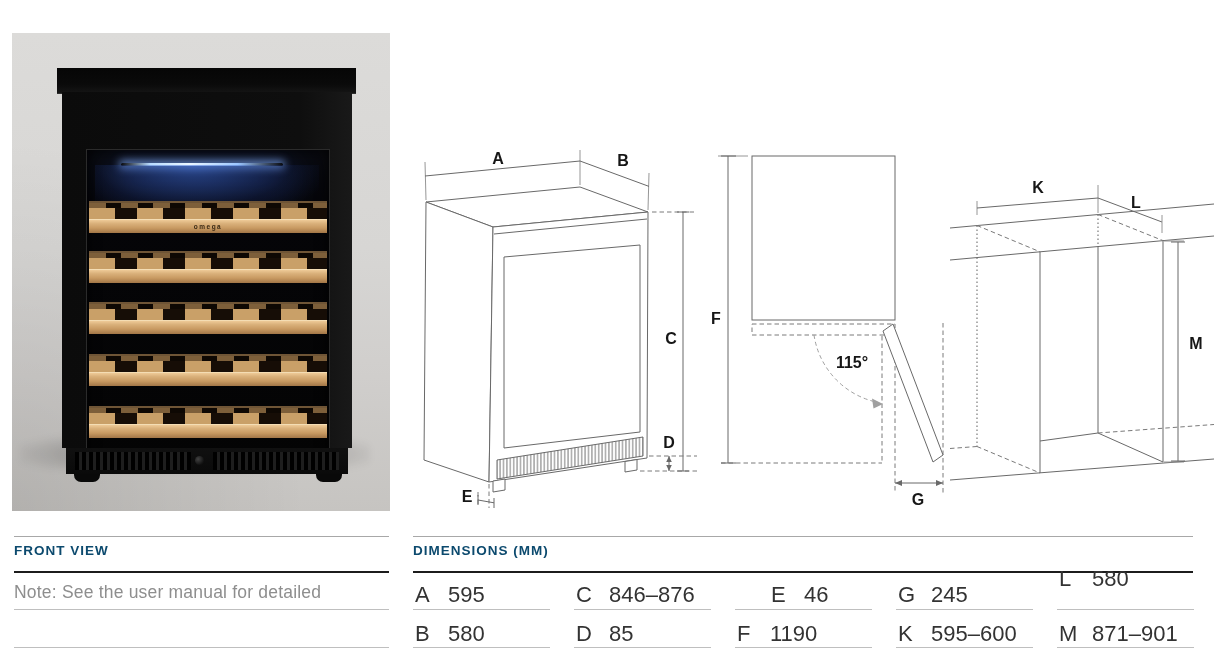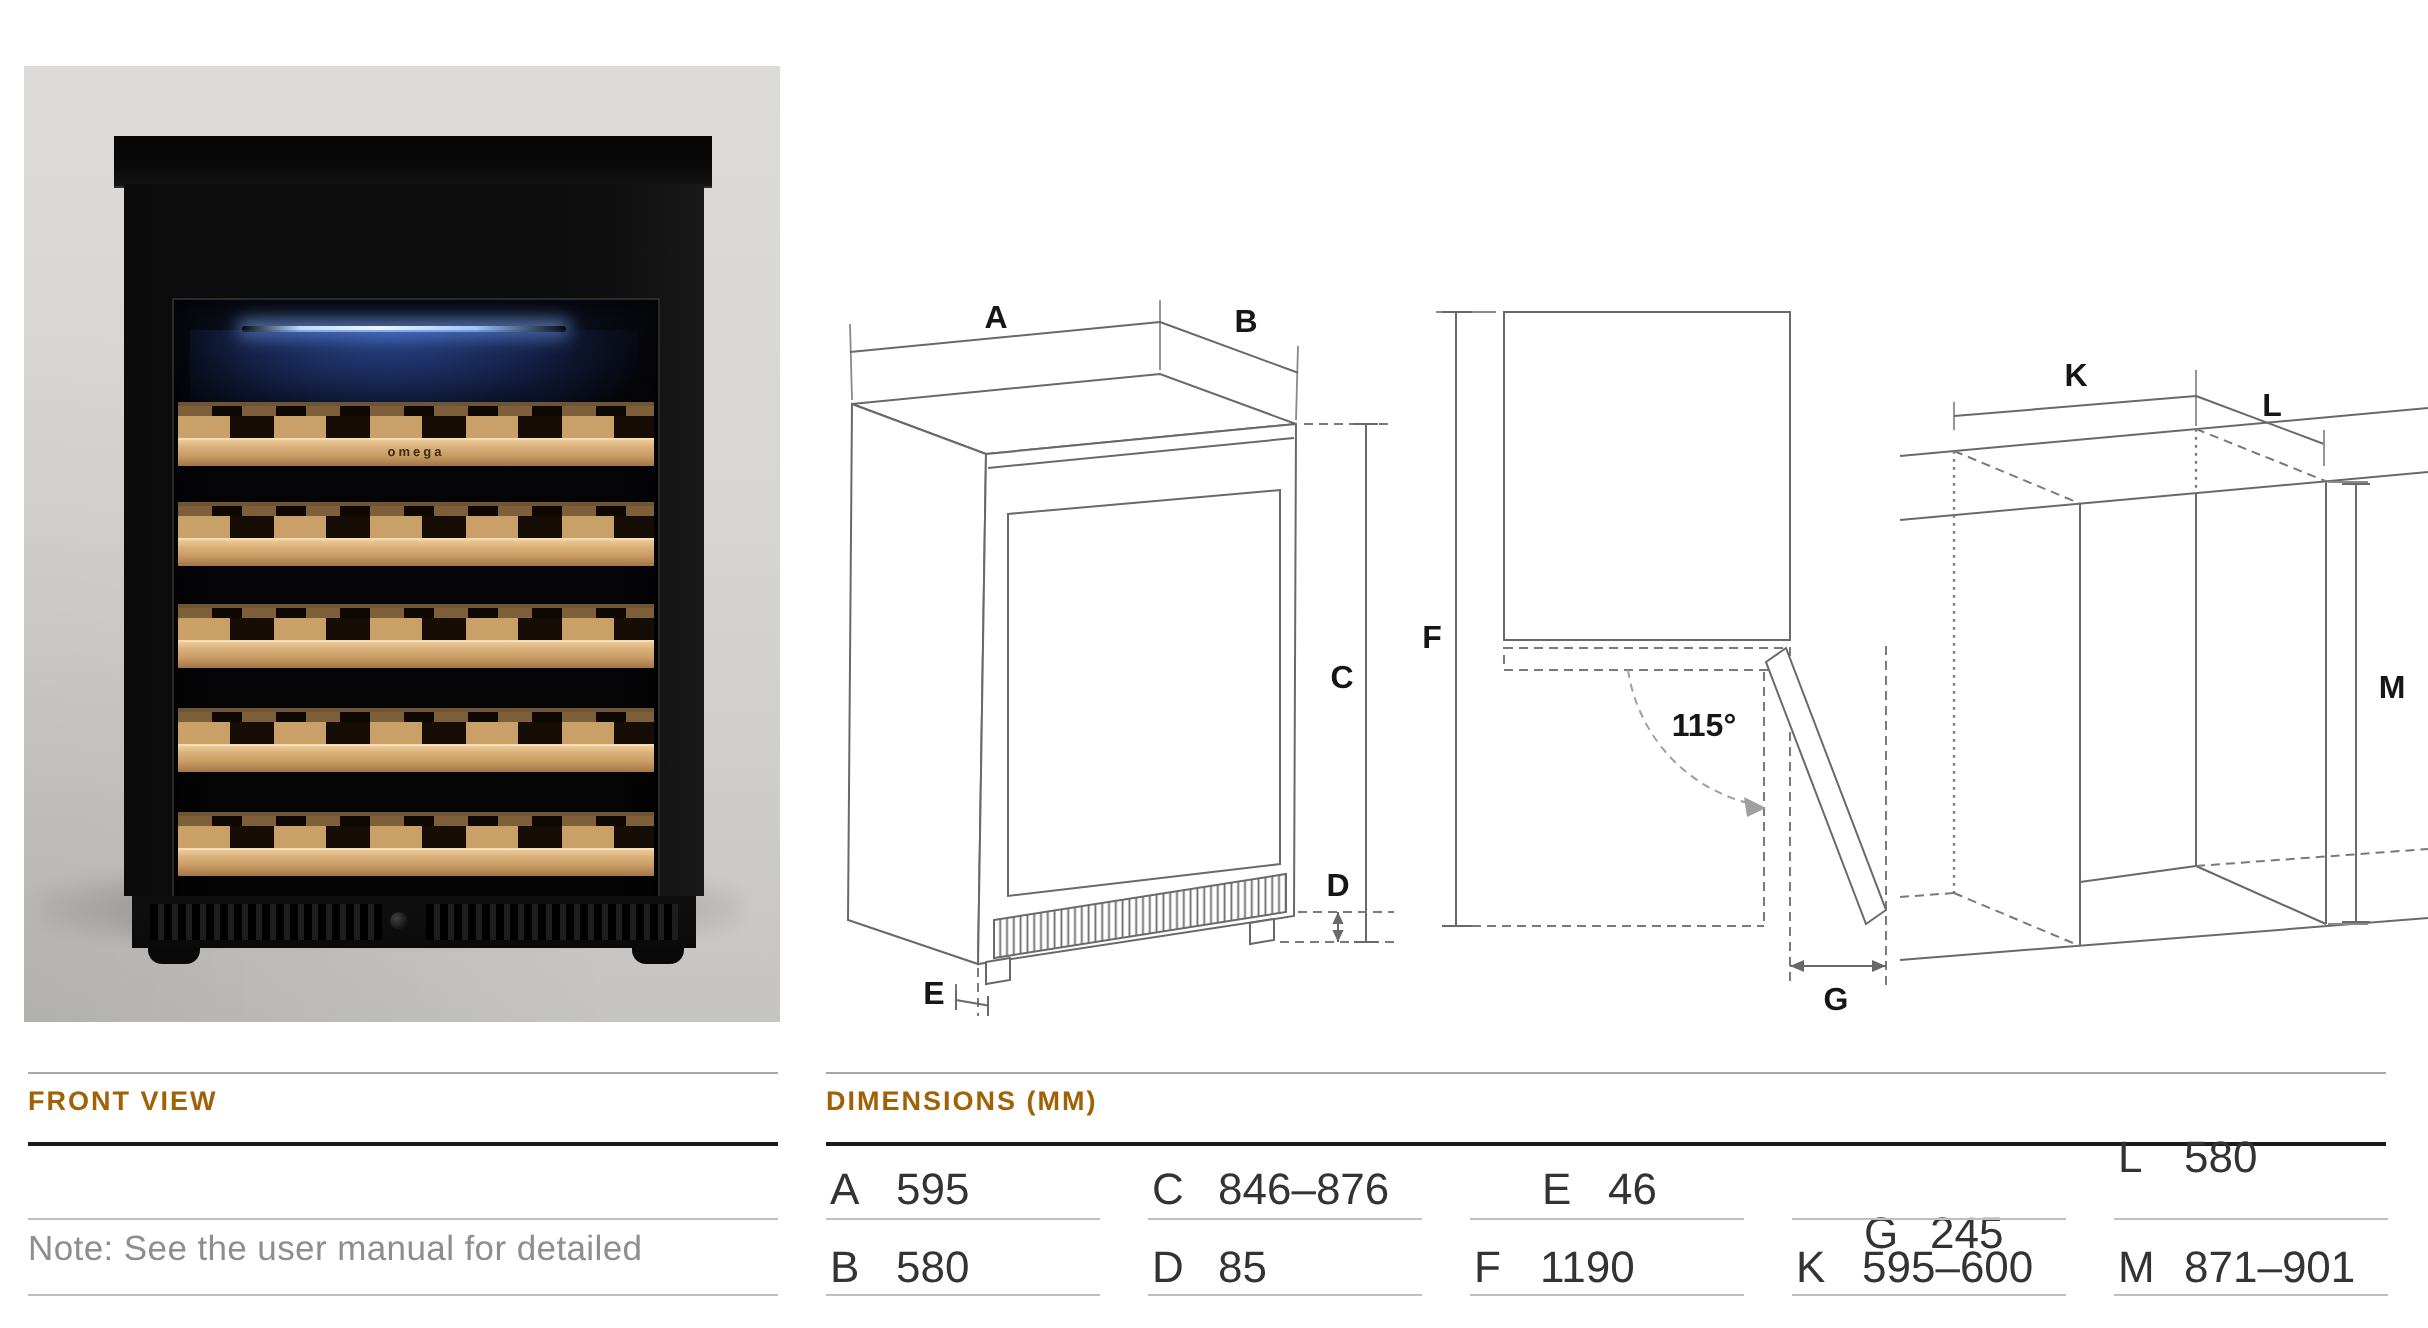--- a/index.html
+++ b/index.html
@@ -81,23 +81,23 @@
   svg.dia .dot  { stroke:#7a7a7a; stroke-width:1.2; fill:none; stroke-dasharray:1.4 2.6; }
   svg.dia .thin { stroke:#8a8a8a; stroke-width:0.9; fill:none; }
   svg.dia .arc  { stroke:#a0a0a0; stroke-width:1; fill:none; stroke-dasharray:4 3; }
   svg.dia text  { font-family:"Liberation Sans",sans-serif; font-weight:bold; font-size:16px; fill:#161616; }
 
   
   .rule  { position:absolute; height:1px; background:#a8a8a8; }
   .rule2 { position:absolute; height:2px; background:#1c1c1c; }
   .rule3 { position:absolute; height:1px; background:#bfbfbf; }
   .sec-title {
-    position:absolute; font-size:13.5px; font-weight:bold; letter-spacing:1px; color:#a16207;
-  }
-  .note { position:absolute; font-size:17.5px; color:#8e8e8e; letter-spacing:0.2px;margin-top:32px; }
+    position:absolute; font-size:13.5px; font-weight:bold; letter-spacing:1px; color:#0c4a6e;
+  }
+  .note { position:absolute; font-size:17.5px; color:#8e8e8e; letter-spacing:0.2px; }
   .cell { position:absolute; font-size:22px; color:#333333; }
   .cell .dk { display:inline-block; width:33px; }
 </style>
 </head>
 <body>
 
 <div id="canvas">
 
   <div class="photo">
     <div class="corner-shade"></div>
@@ -280,21 +280,21 @@
     <span class="dk">D</span><span class="dv">85</span></div>
   <div class="rule3" style="left:574px; top:647px; width:137px;"></div>
 
   <div class="cell" style="left:771px; top:582px;">
     <span class="dk">E</span><span class="dv">46</span></div>
   <div class="rule3" style="left:735px; top:609px; width:137px;"></div>
   <div class="cell" style="left:737px; top:621px;">
     <span class="dk">F</span><span class="dv">1190</span></div>
   <div class="rule3" style="left:735px; top:647px; width:137px;"></div>
 
-  <div class="cell" style="left:932px; top:582px;margin-top:22px;">
+  <div class="cell" style="left:898px; top:582px;">
     <span class="dk">G</span><span class="dv">245</span></div>
   <div class="rule3" style="left:896px; top:609px; width:137px;"></div>
   <div class="cell" style="left:898px; top:621px;">
     <span class="dk">K</span><span class="dv">595–600</span></div>
   <div class="rule3" style="left:896px; top:647px; width:137px;"></div>
 
   <div class="cell" style="left:1059px; top:566px;">
     <span class="dk">L</span><span class="dv">580</span></div>
   <div class="rule3" style="left:1057px; top:609px; width:137px;"></div>
   <div class="cell" style="left:1059px; top:621px;">

